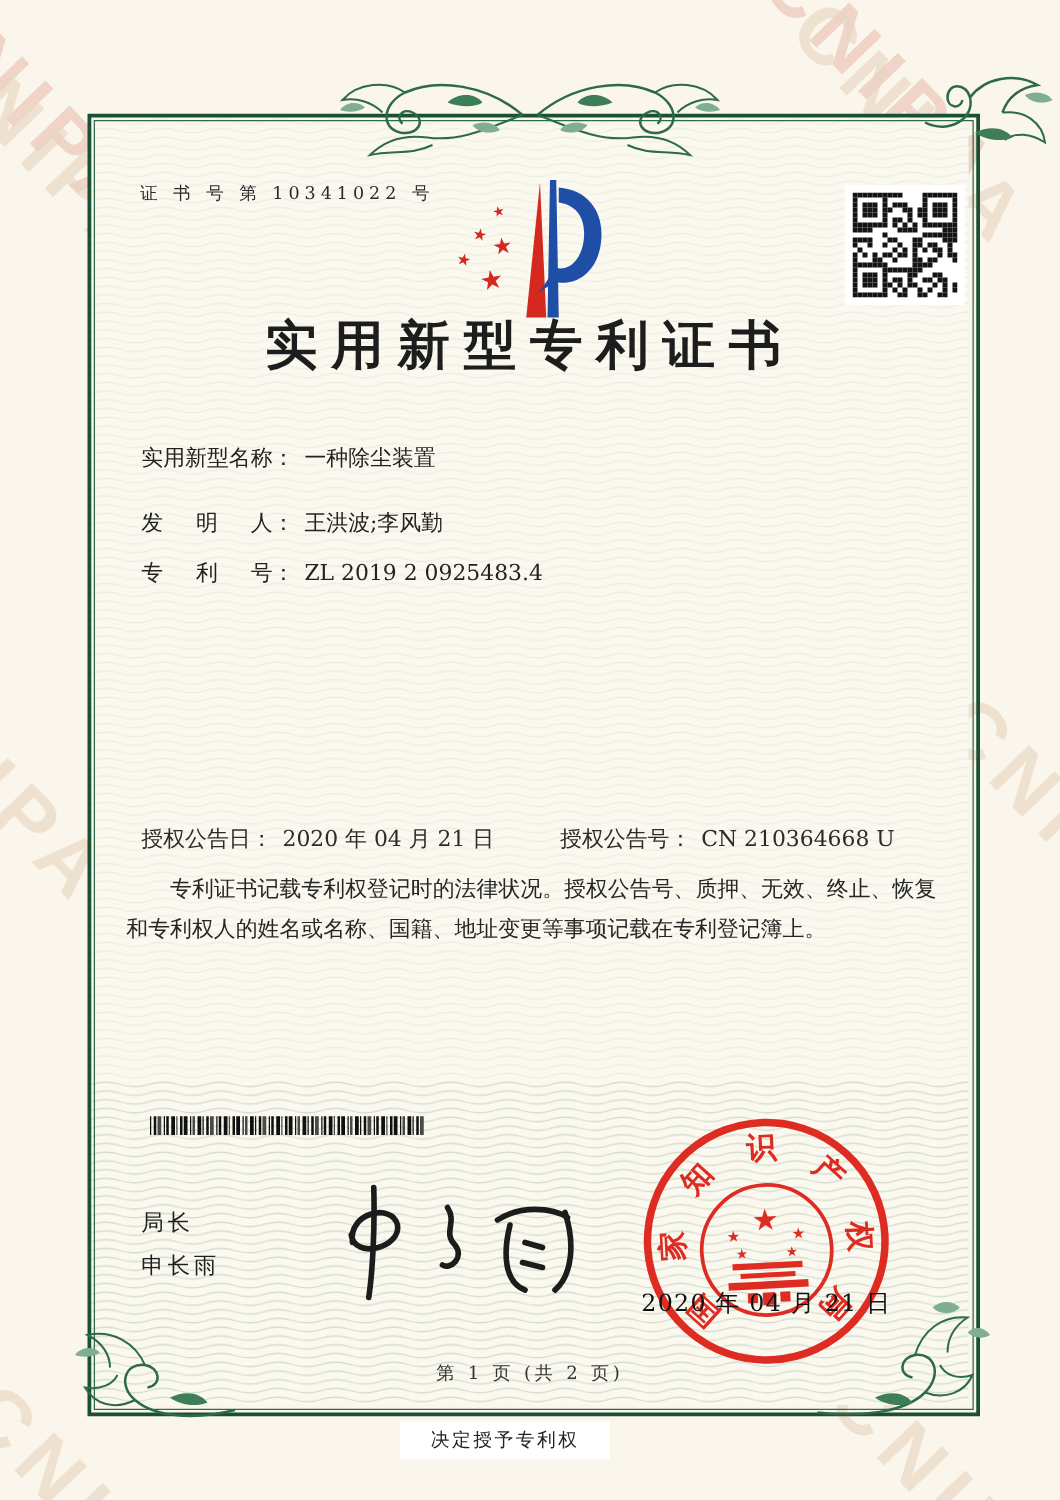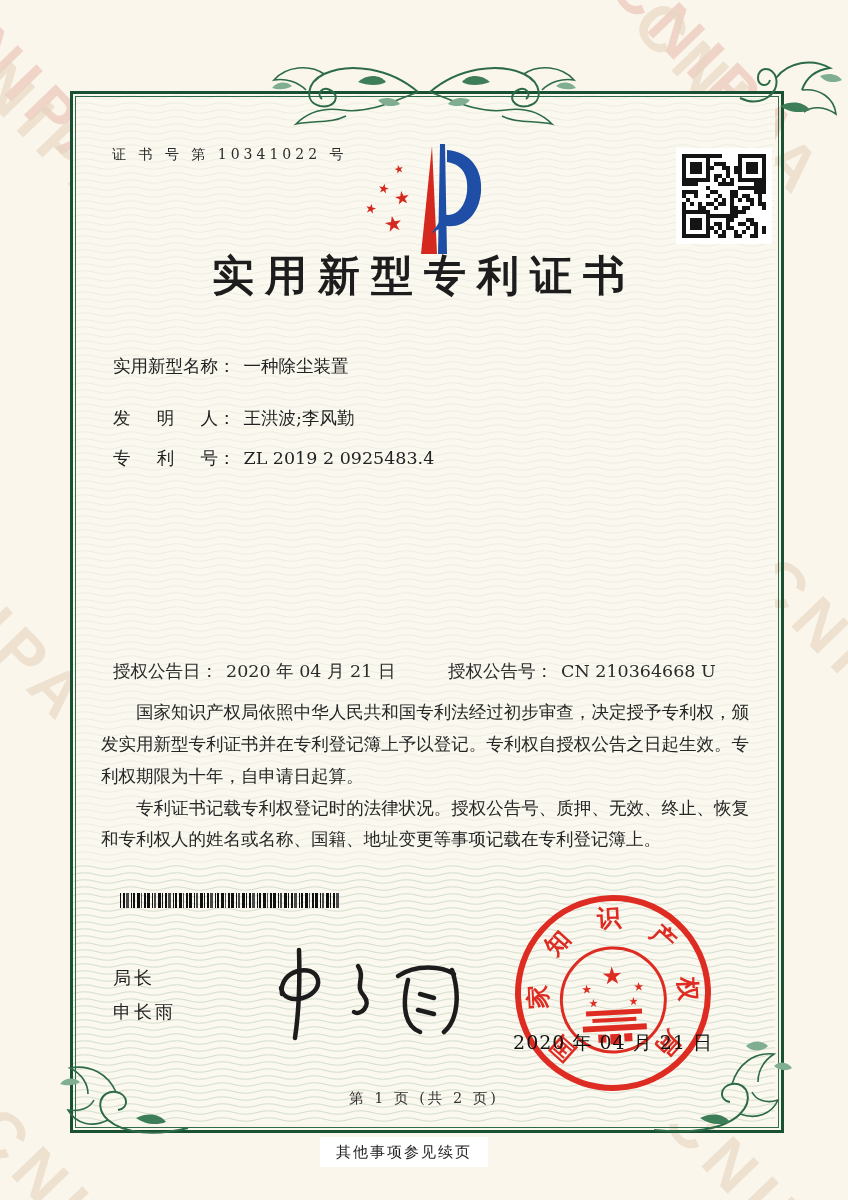--- a/index.html
+++ b/index.html
@@ -392,21 +392,20 @@
       <span class="lab">专　 利　 号：</span><span class="val">ZL 2019 2 0925483.4</span>
     </div>
     <div class="row2" style="left:113px;top:659px;">
       <span class="lab">授权公告日：</span><span class="val" style="margin-left:8px;">2020 年 04 月 21 日</span>
     </div>
     <div class="row2" style="left:448px;top:659px;">
       <span class="lab">授权公告号：</span><span class="val" style="margin-left:8px;">CN 210364668 U</span>
     </div>
 
     <div class="body-text">
-      <p>国家知识产权局依照中华人民共和国专利法经过初步审查，决定授予专利权，颁发实用新型专利证书并在专利登记簿上予以登记。专利权自授权公告之日起生效。专利权期限为十年，自申请日起算。</p>
       <p>专利证书记载专利权登记时的法律状况。授权公告号、质押、无效、终止、恢复和专利权人的姓名或名称、国籍、地址变更等事项记载在专利登记簿上。</p>
     </div>
 
     <div class="barcode" id="barcode">
         <div style="width: 1px; margin-right: 2px; background: rgb(16, 16, 16);"></div>
         <div style="width: 2px; margin-right: 1px; background: rgb(16, 16, 16);"></div>
         <div style="width: 3px; margin-right: 2px; background: rgb(74, 74, 74);"></div>
         <div style="width: 1px; margin-right: 1px; background: rgb(16, 16, 16);"></div>
         <div style="width: 2px; margin-right: 2px; background: rgb(16, 16, 16);"></div>
         <div style="width: 3px; margin-right: 1px; background: rgb(16, 16, 16);"></div>
@@ -509,16 +508,16 @@
           <rect x="73" y="137" width="64" height="6"></rect>
           <rect x="88" y="146" width="8" height="8"></rect>
           <rect x="114" y="146" width="8" height="8"></rect>
           <rect x="100" y="146" width="10" height="10"></rect>
         </g>
       </g>
     </svg>
     <div class="seal-date">2020 年 04 月 21 日</div>
 
     <div class="page-num">第 1 页 (共 2 页)</div>
-    <div class="cont-note">其他事项参见续页</div>
+    <div class="cont-note">决定授予专利权</div>
 
   </div>
 </div>
 
 </body></html>

